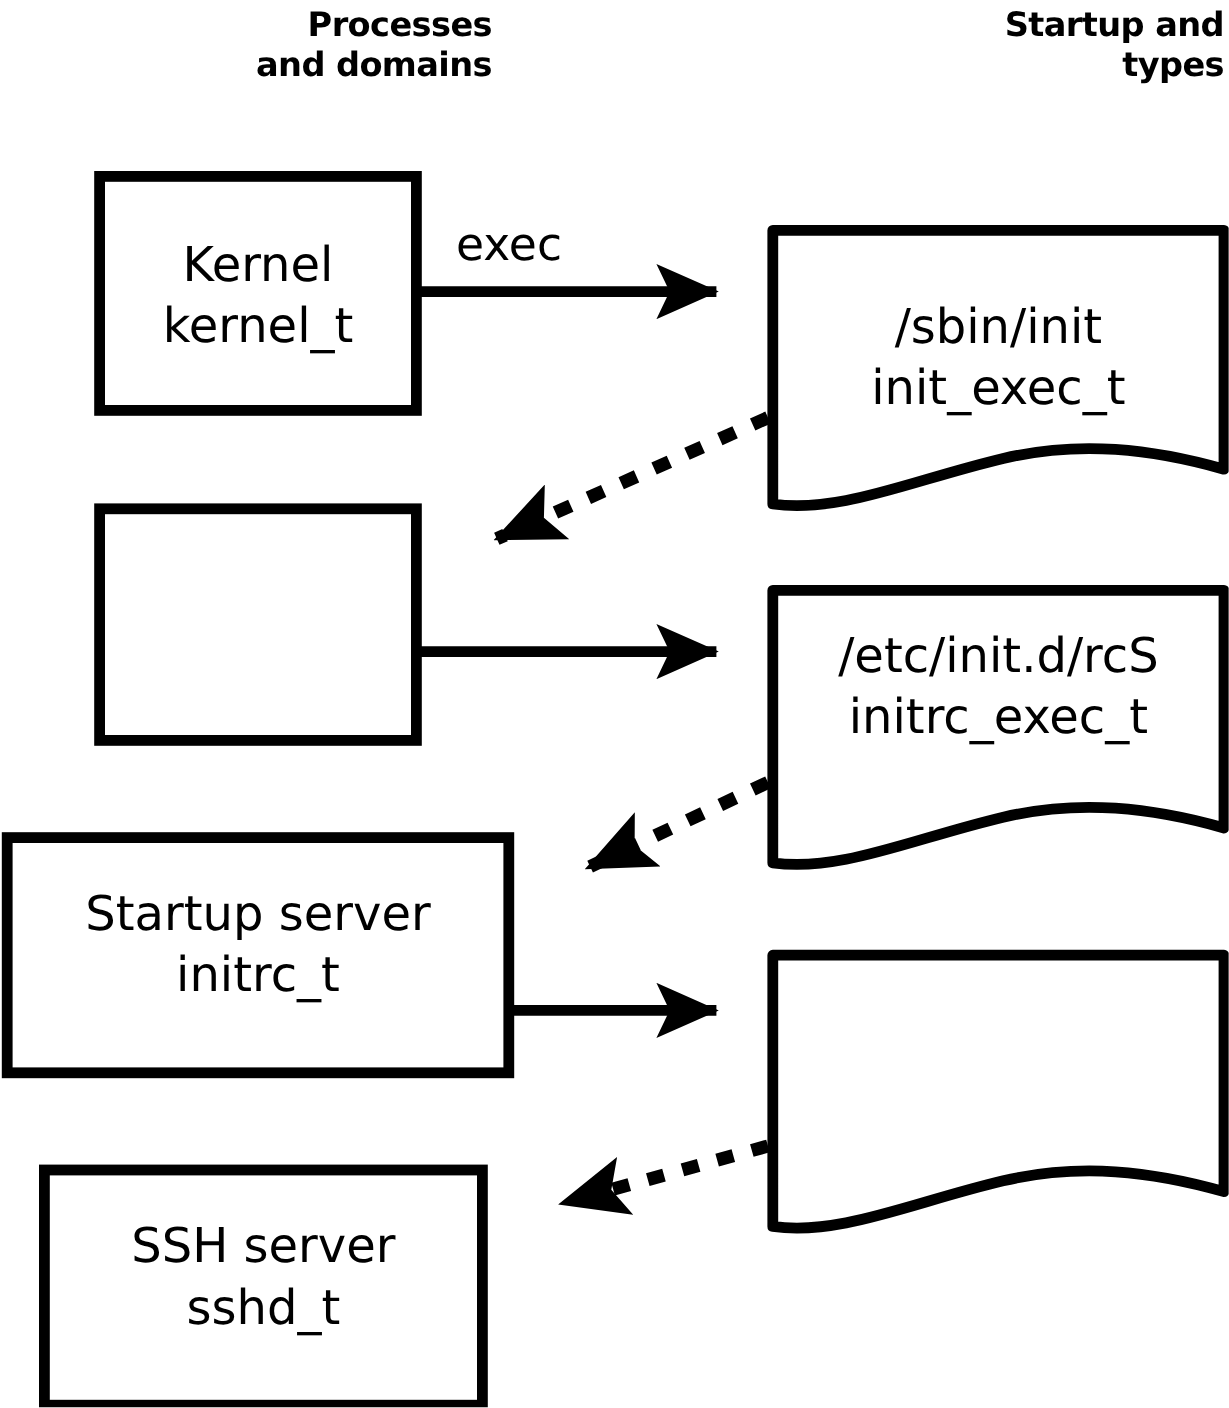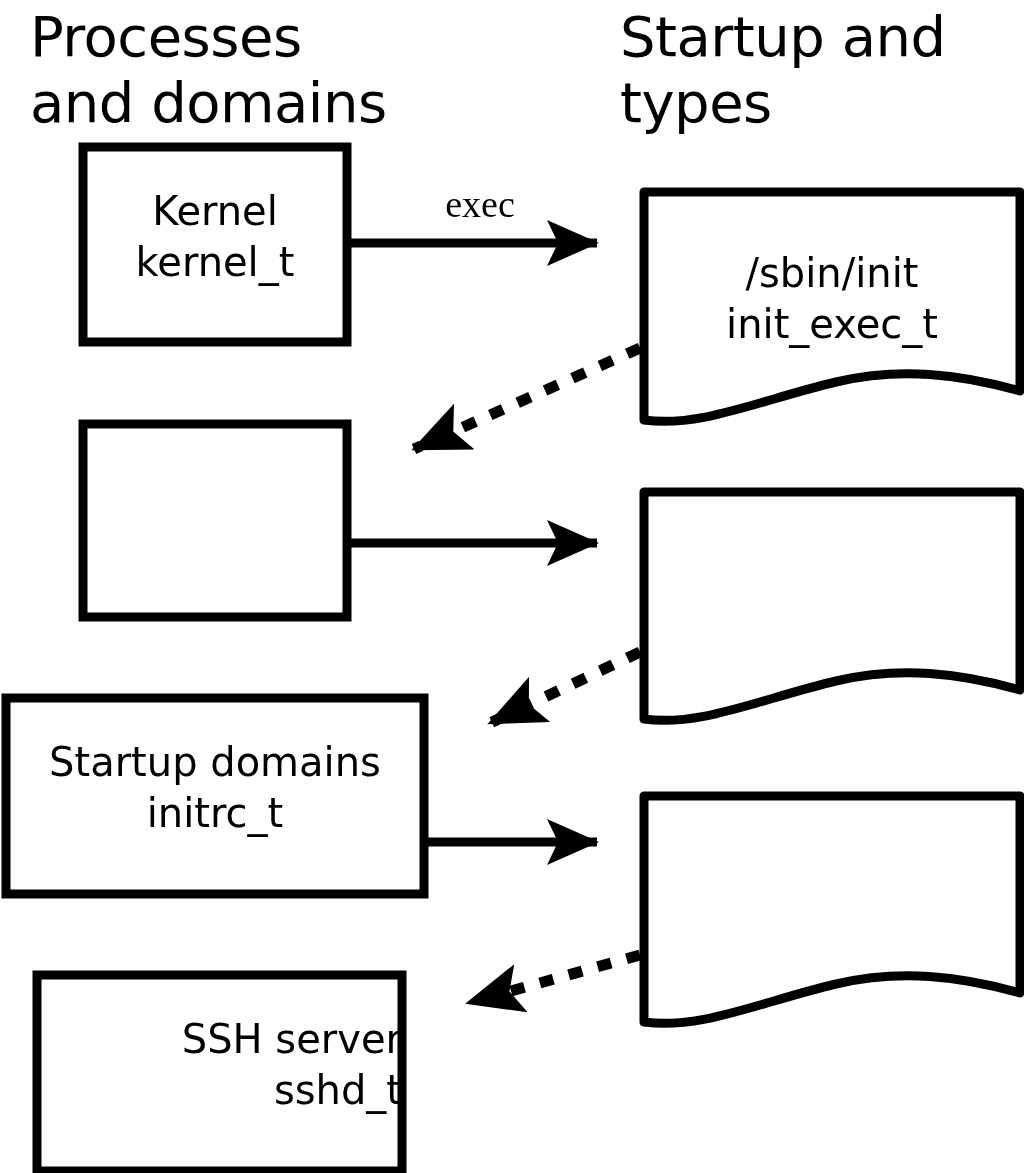--- a/index.html
+++ b/index.html
@@ -20,44 +20,43 @@
   }
   #diagram-svg {
     position: absolute;
     top: 0;
     left: 0;
     width: 1024px;
     height: 1173px;
   }
   .col-header {
     position: absolute;
-    font-weight: normal;
-    font-size: 56px;
+    font-weight: bold;
+    font-size: 28px;
     line-height: 1.18;
-    text-align: left;
+    text-align: right;
     letter-spacing: -0.5px;
     white-space: pre-line;
   }
   #header-left  { left: 30px;  top: 4px;  width: 380px; }
   #header-right { left: 620px; top: 4px;  width: 400px; }
 
   .node-label {
     position: absolute;
     text-align: center;
     font-size: 40px;
     line-height: 1.28;
     white-space: pre-line;
     pointer-events: none;
   }
   .edge-label {
     position: absolute;
     font-size: 38px;
-    text-align: center;
+    text-align: left;
     white-space: nowrap;
-    font-family: Liberation Serif, serif;
   }
 </style>
 </head>
 <body>
 
 <div id="diagram-root">
 
   <svg id="diagram-svg" viewBox="0 0 1024 1173" xmlns="http://www.w3.org/2000/svg">
 
     <defs>
@@ -104,30 +103,32 @@
 
     <line x1="640" y1="955" x2="468" y2="1003" stroke="#000000" stroke-width="11" stroke-linecap="butt" stroke-dasharray="14 16" marker-end="url(#arrowDotBig)"></line>
   </svg>
 
   <div class="col-header" id="header-left">Processes
 and domains</div>
 
   <div class="col-header" id="header-right">Startup and
 types</div>
 
-  <div class="node-label" style="left:83px; top:186px; width:264px;">Kernel
+  <div class="node-label" style="left:83px; top:196px; width:264px;">Kernel
 kernel_t</div>
 
 
-  <div class="node-label" style="left:6px; top:737px; width:418px;">Startup domains
+  <div class="node-label" style="left:6px; top:737px; width:418px;">Startup server
 initrc_t</div>
 
-  <div class="node-label" style="left:37px; top:1014px; width:365px;text-align:right;">SSH server
+  <div class="node-label" style="left:37px; top:1014px; width:365px;">SSH server
 sshd_t</div>
 
   <div class="node-label" style="left:644px; top:222px; width:376px;margin-top:26px;">/sbin/init
 init_exec_t</div>
 
+  <div class="node-label" style="left:644px; top:522px; width:376px;">/etc/init.d/rcS
+initrc_exec_t</div>
 
 
   <div class="edge-label" style="left:380px; top:182px; width:200px;">exec</div>
 
 </div>
 
 </body></html>

